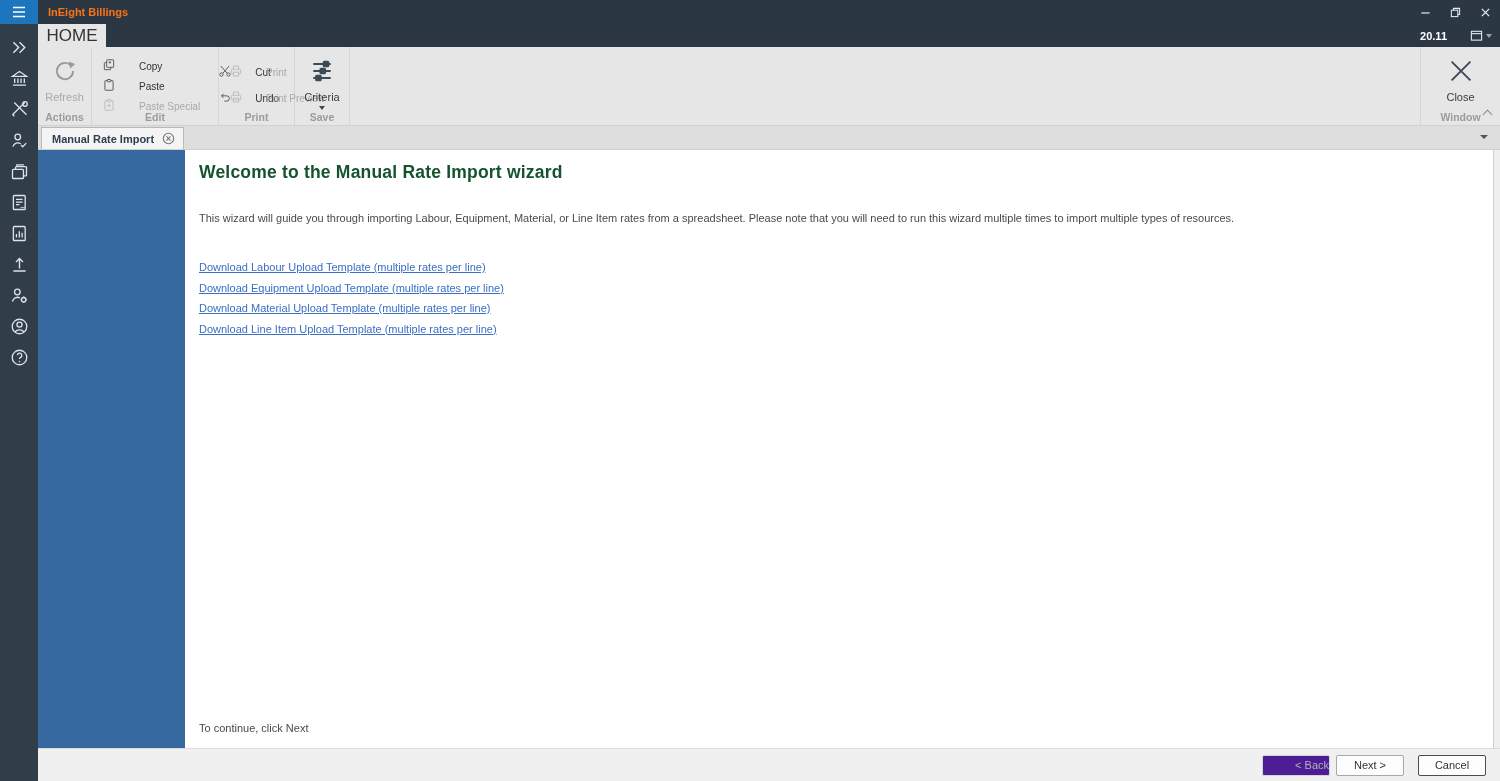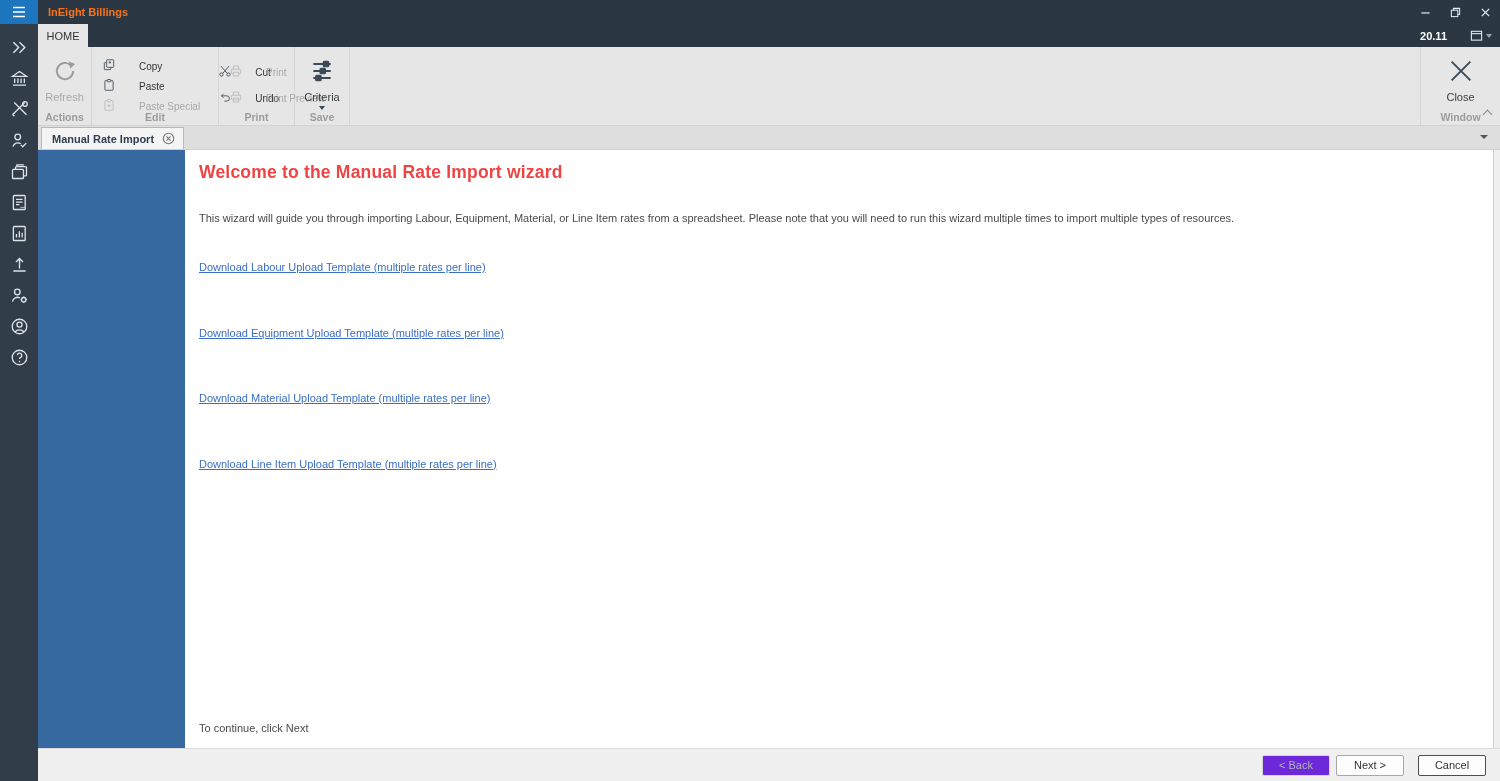--- a/index.html
+++ b/index.html
@@ -18,21 +18,21 @@
 
   
   .titlebar { height:24px; background:#2b3844; color:#f97316; display:flex; align-items:center; flex-shrink:0; }
   .titlebar .title { font-size:11px; font-weight:bold; padding-left:10px; }
   .win-controls { margin-left:auto; display:flex; align-items:center; height:100%; }
   .win-btn { width:30px; height:100%; display:flex; align-items:center; justify-content:center; color:#e8edf1; cursor:pointer; }
   .win-btn svg { width:11px; height:11px; }
 
   
   .tabrow { height:23px; background:#2b3844; display:flex; align-items:flex-end; flex-shrink:0; }
-  .ribbon-tab { width:50px; height:23px; background:#e6e6e6; color:#333; font-size:11px; display:flex; align-items:center; justify-content:center; cursor:pointer; }
+  .ribbon-tab { width:68px; height:23px; background:#e6e6e6; color:#333; font-size:17px; display:flex; align-items:center; justify-content:center; cursor:pointer; }
   .tabrow-right { margin-left:auto; display:flex; align-items:center; height:100%; padding-right:8px; gap:23px; }
   .version { color:#ffffff; font-size:11px; font-weight:bold; }
   .winlayout-btn { display:flex; align-items:center; gap:3px; color:#dfe5ea; cursor:pointer; }
   .winlayout-btn svg { width:13px; height:13px; }
   .caret-down-sm { width:0; height:0; border-left:3.5px solid transparent; border-right:3.5px solid transparent; border-top:4px solid #9aa3ab; }
 
   
   .ribbon { height:79px; background:#e6e6e6; display:flex; flex-shrink:0; position:relative; border-bottom:1px solid #d2d2d2; }
   .rgroup { position:relative; border-right:1px solid #d5d5d5; padding:6px 4px 16px; display:flex; align-items:flex-start; }
   .rgroup-label { position:absolute; bottom:2px; left:0; right:0; text-align:center; font-size:10.5px; font-weight:bold; color:#9b9b9b;margin-top:32px; }
@@ -67,32 +67,32 @@
   .doctab-close { width:13px; height:13px; display:flex; align-items:center; justify-content:center; color:#75797d; cursor:pointer; }
   .doctab-close svg { width:13px; height:13px; }
   .doctabs-caret { position:absolute; right:12px; top:9px; width:0; height:0; border-left:4px solid transparent; border-right:4px solid transparent; border-top:4.5px solid #555; cursor:pointer; }
 
   
   .content { flex:1; display:flex; min-height:0; }
   .wizard-panel { width:147px; background:#36699f; flex-shrink:0; }
   .wizard-body { flex:1; background:#ffffff; position:relative; padding:12px 20px 0 14px; border-right:1px solid #cfcfcf; }
   .right-gutter { width:6px; background:#efefef; flex-shrink:0; }
 
-  .wizard-title { font-size:17.5px; font-weight:bold; color:#ef4444; letter-spacing:.2px; }
+  .wizard-title { font-size:17.5px; font-weight:bold; color:#14532d; letter-spacing:.2px; }
   .wizard-p { font-size:11px; color:#4a4a4a; line-height:12px; }
   .p-first { margin-top:29px; }
   .p-second { margin-top:9px; }
-  .links { margin-top:33px; display:flex; flex-direction:column;gap:45px; }
+  .links { margin-top:33px; display:flex; flex-direction:column; }
   .links a { font-size:11px; color:#3a6fc4; text-decoration:underline; line-height:20.5px; width:max-content; cursor:pointer; }
   .wizard-hint { position:absolute; bottom:14px; left:14px; font-size:11px; color:#4a4a4a; }
 
   
   .footer { height:33px; background:#f0f0f0; border-top:1px solid #dcdcdc; display:flex; align-items:center; justify-content:flex-end; padding-right:14px; gap:6px; flex-shrink:0; }
   .btn { width:68px; height:21px; font-size:11px; font-family:"Liberation Sans",sans-serif; background:#fdfdfd; border:1px solid #a8a8a8; border-radius:2px; color:#333; cursor:pointer; }
-  .btn.disabled { color:#b0b4b8; border-color:#d5d5d5; background:#6d28d9; cursor:default; }
+  .btn.disabled { color:#b0b4b8; border-color:#d5d5d5; background:#4c1d95; cursor:default;text-align:right; }
   .btn.default { border:1.5px solid #4d4d4d; margin-left:8px; }
 </style>
 </head>
 <body>
 
 <div class="app">
 
   <div class="sidebar">
     <div class="hamburger">
       <svg viewBox="0 0 24 24" fill="none" stroke="#ffffff" stroke-width="2">

